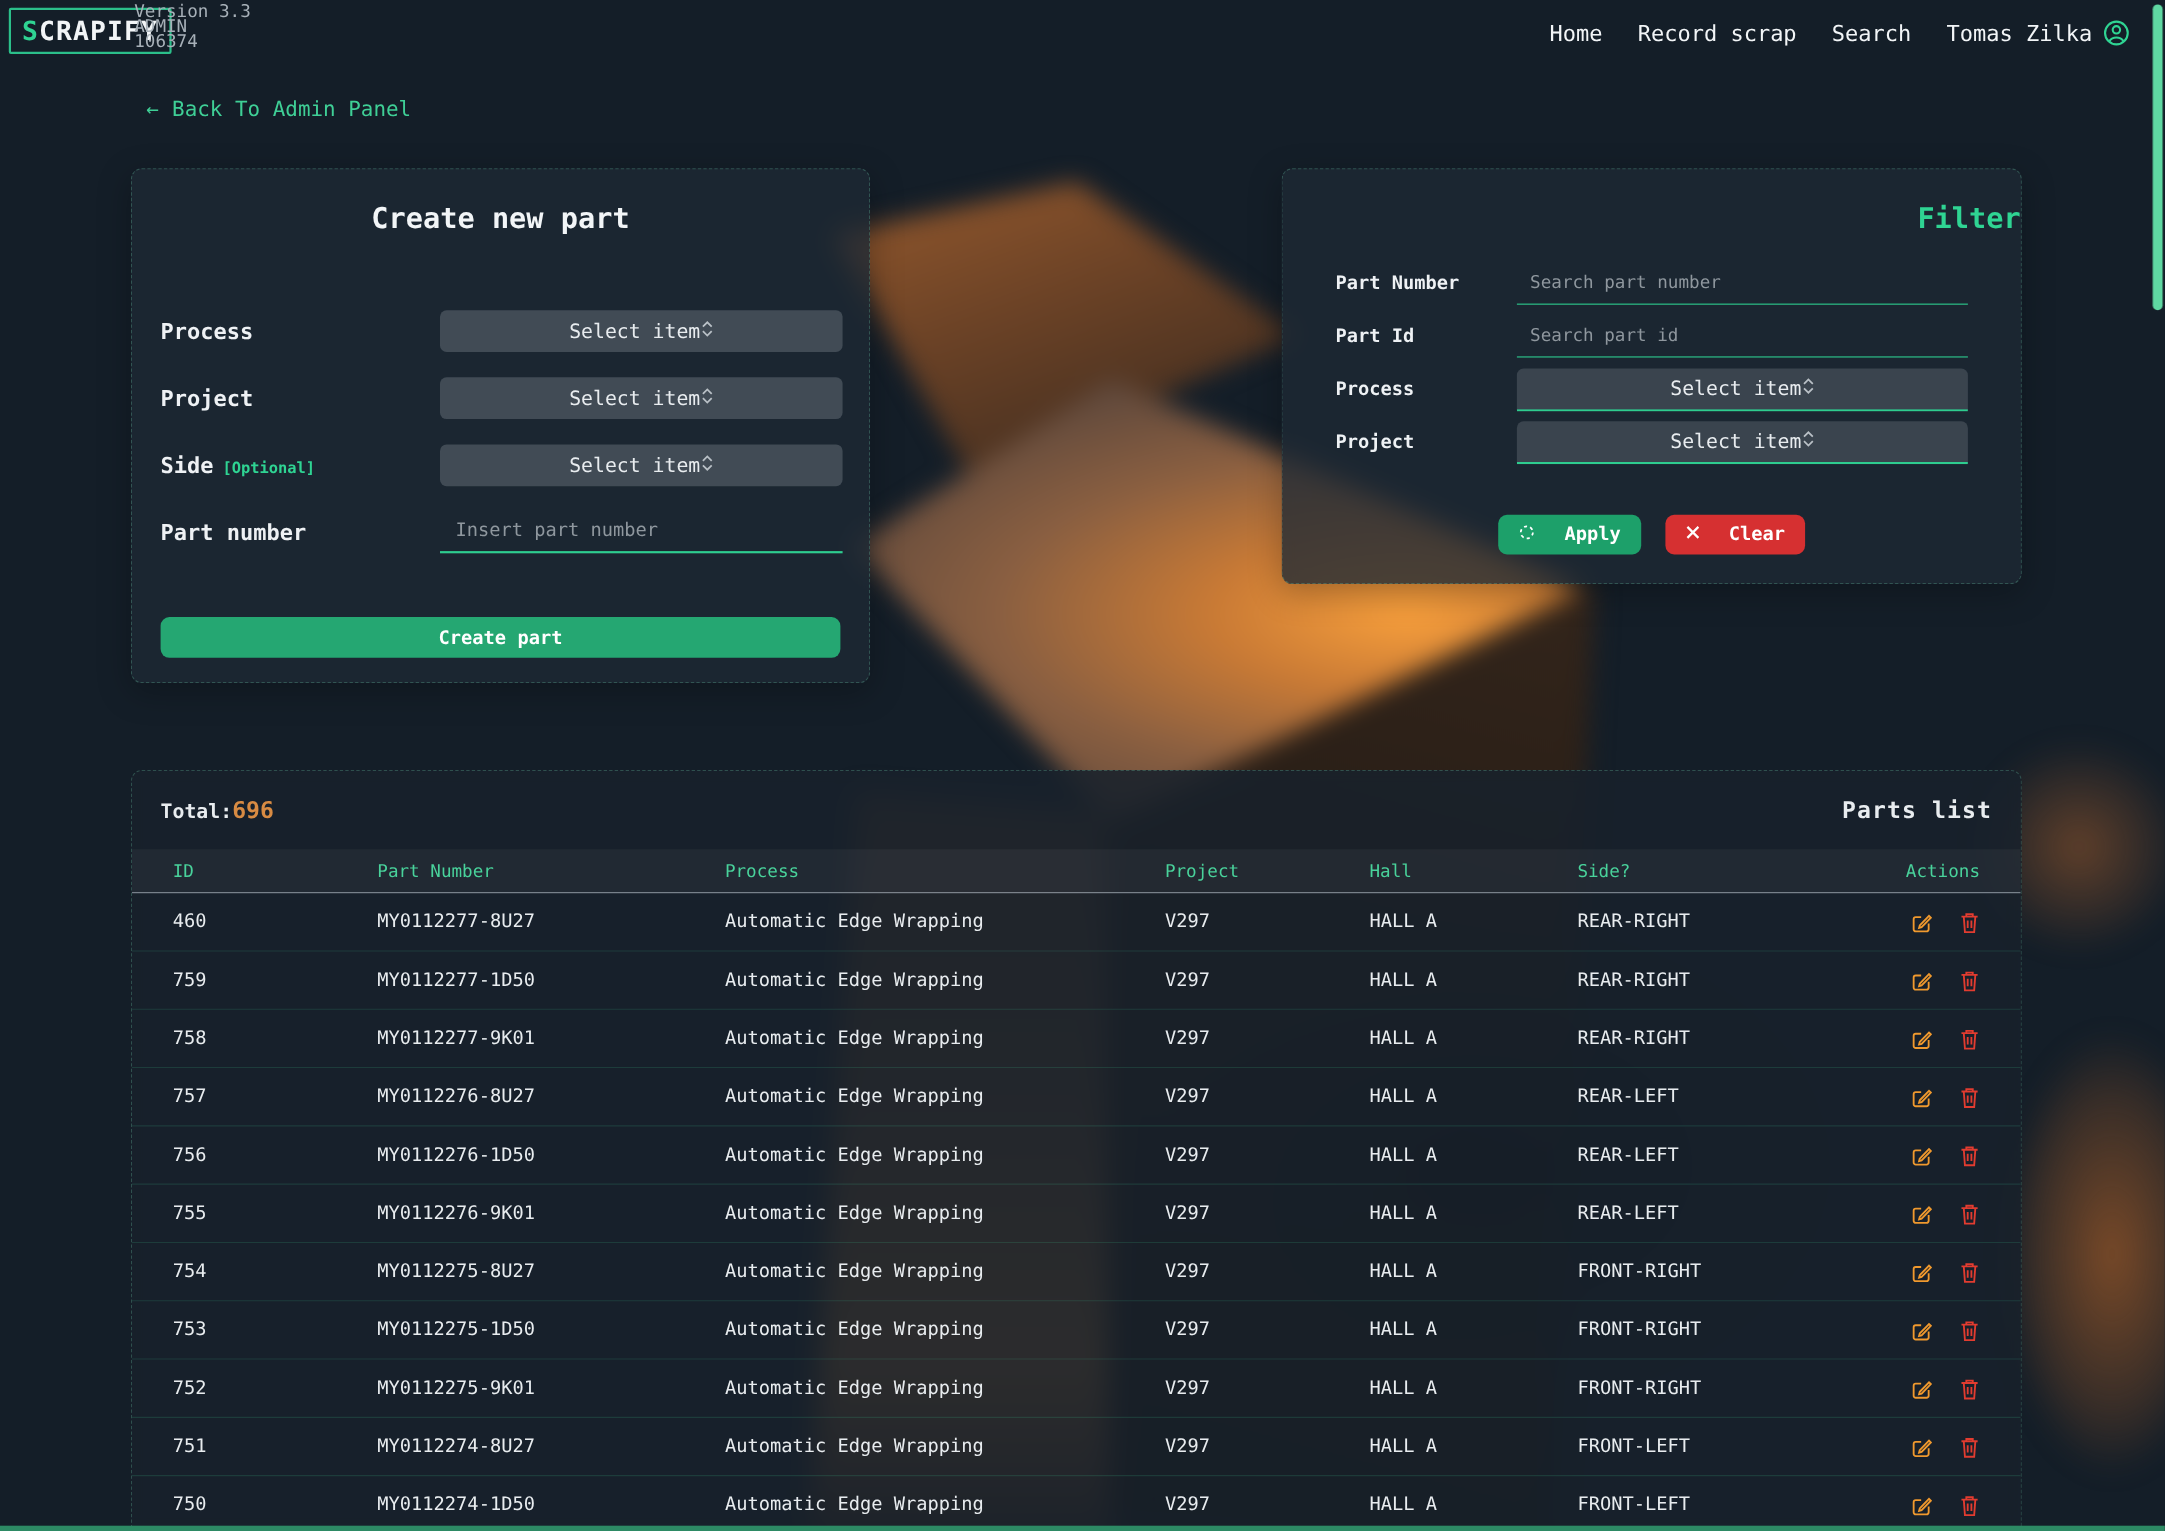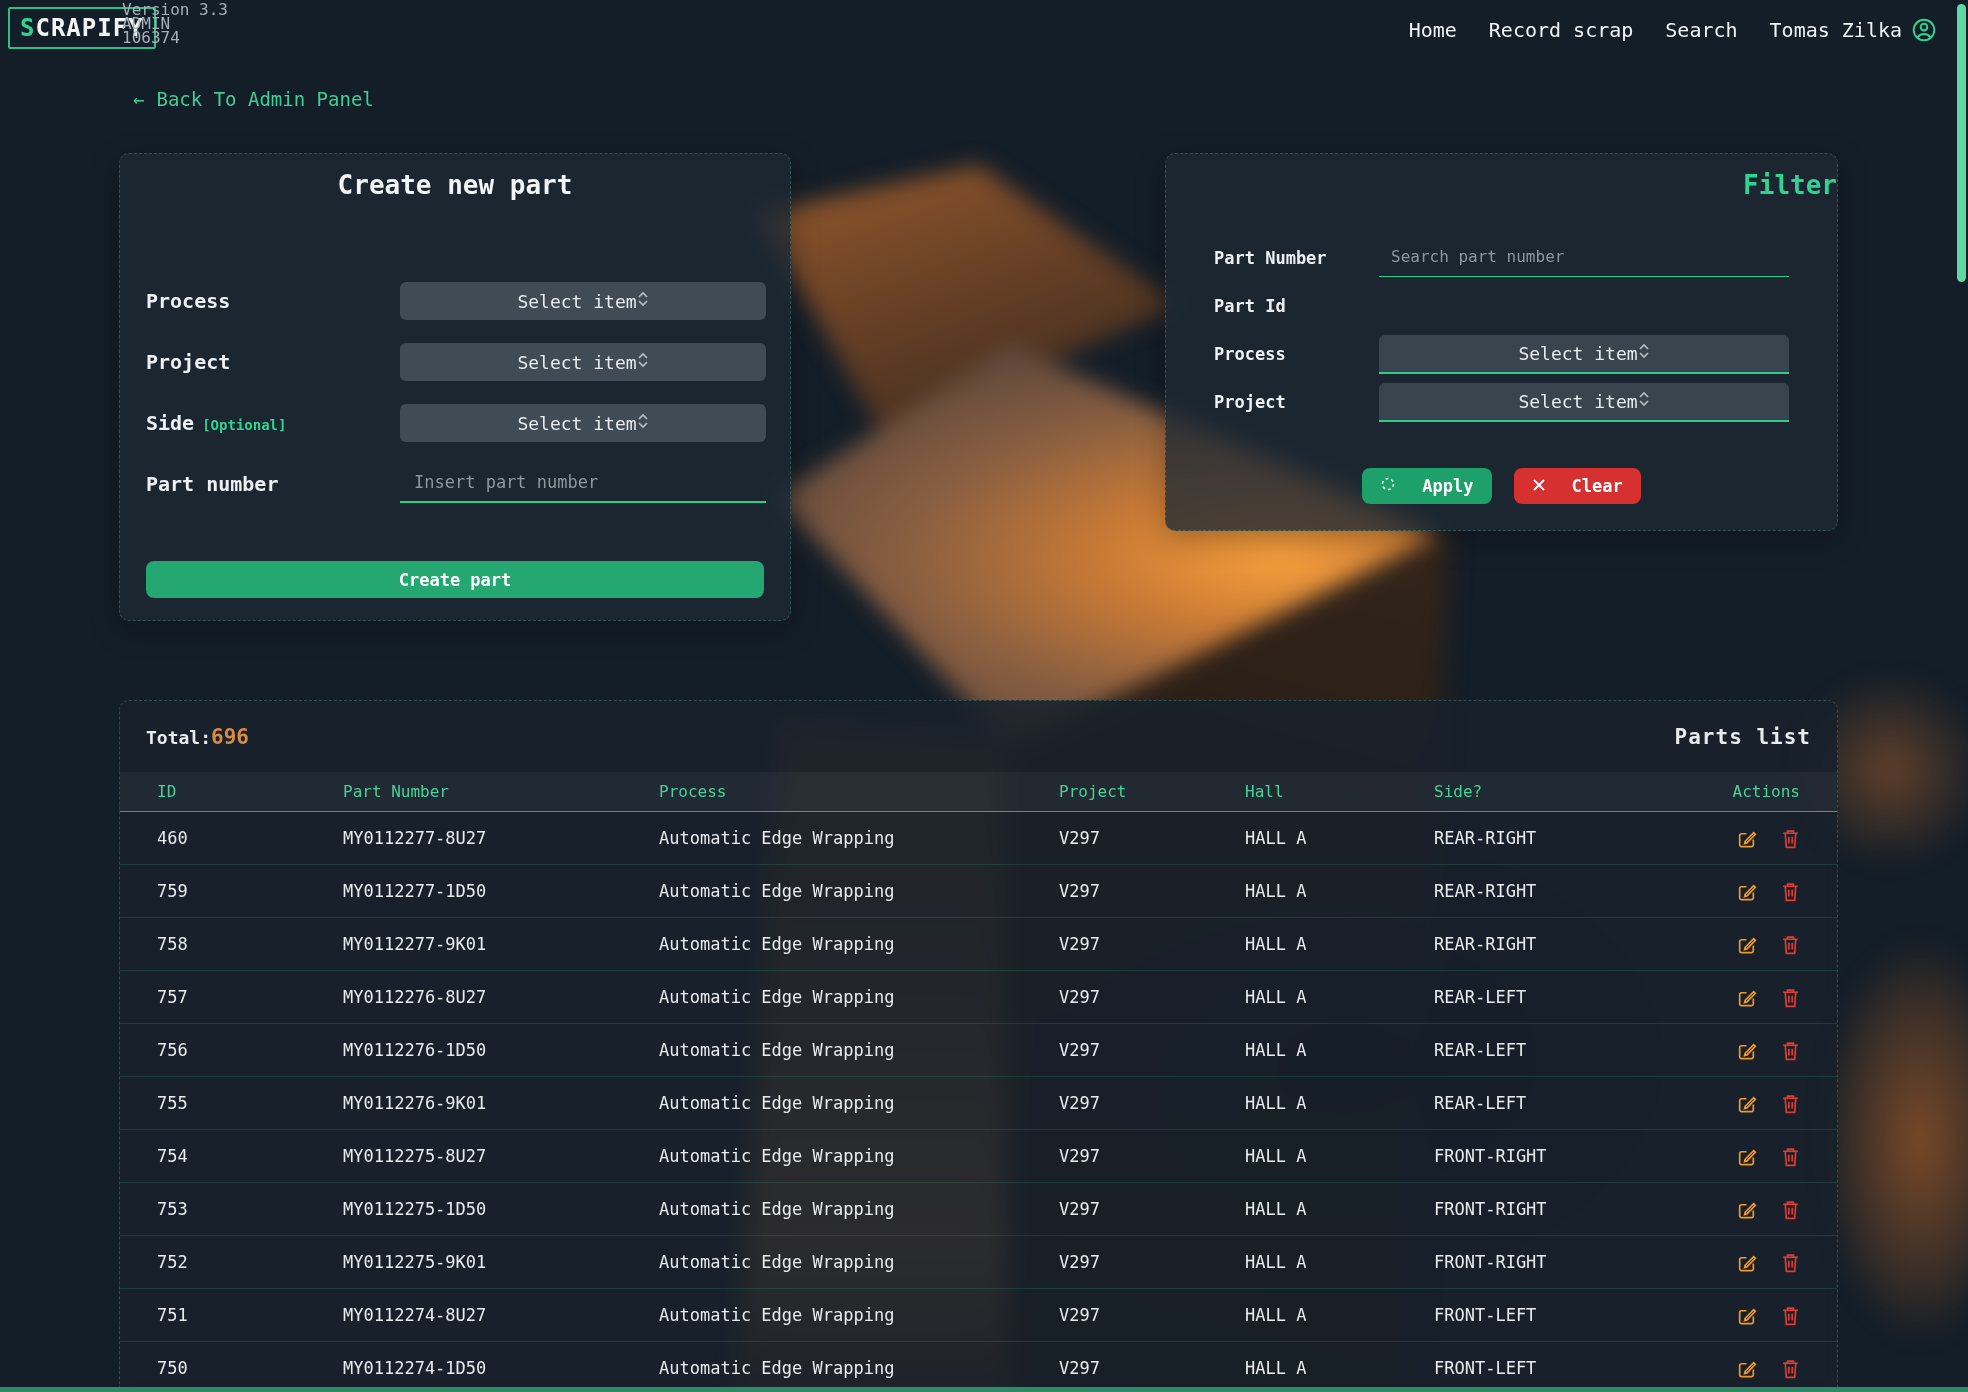--- a/index.html
+++ b/index.html
@@ -85,21 +85,21 @@
   
   .card {
     position:absolute; border-radius:10px;
     background:rgba(30,41,52,0.78);
     border:1px dashed rgba(110,205,170,0.28);
     backdrop-filter:blur(6px);
     box-shadow:0 8px 30px rgba(0,0,0,0.25);
   }
   .create-card { left:119px; top:153px; width:672px; height:468px; }
   .filter-card { left:1165px; top:153px; width:673px; height:378px; }
-  .card-title { text-align:center; font-size:26px; font-weight:bold; margin-top:16px; color:#f2f5f7; }
+  .card-title { text-align:center; font-size:26px; font-weight:bold; margin-top:30px; color:#f2f5f7; }
   .card-title.green { color:#2fd493;text-align:right; }
 
   
   .create-form { position:absolute; left:26px; right:24px; top:128px; }
   .form-row { display:flex; align-items:center; height:38px; margin-bottom:23px; }
   .form-label { width:254px; font-size:20px; font-weight:bold; color:#eef1f4; }
   .optional-tag { font-size:14px; font-weight:bold; color:#2fd493; margin-left:8px; }
 
   .select-box {
     flex:1; height:38px; background:#414b55; border-radius:6px;
@@ -277,20 +277,23 @@
     <div class="card-title green">Filter</div>
     <div class="filter-form">
       <div class="filter-row">
         <span class="filter-label">Part Number</span>
         <span class="line-input">
           <input type="text" placeholder="Search part number" style="">
         </span>
       </div>
       <div class="filter-row">
         <span class="filter-label">Part Id</span>
+        <span class="line-input">
+          <input type="text" placeholder="Search part id" style="">
+        </span>
       </div>
       <div class="filter-row">
         <span class="filter-label">Process</span>
         <div class="select-box underlined">
           <span>Select item</span>
           <span>
             <svg width="12" height="18" viewBox="0 0 12 18" fill="none" stroke="#b9c0c6" stroke-width="1.6">
                 <path d="M2 7 L6 3 L10 7"></path>
                 <path d="M2 11 L6 15 L10 11"></path>
               </svg>

